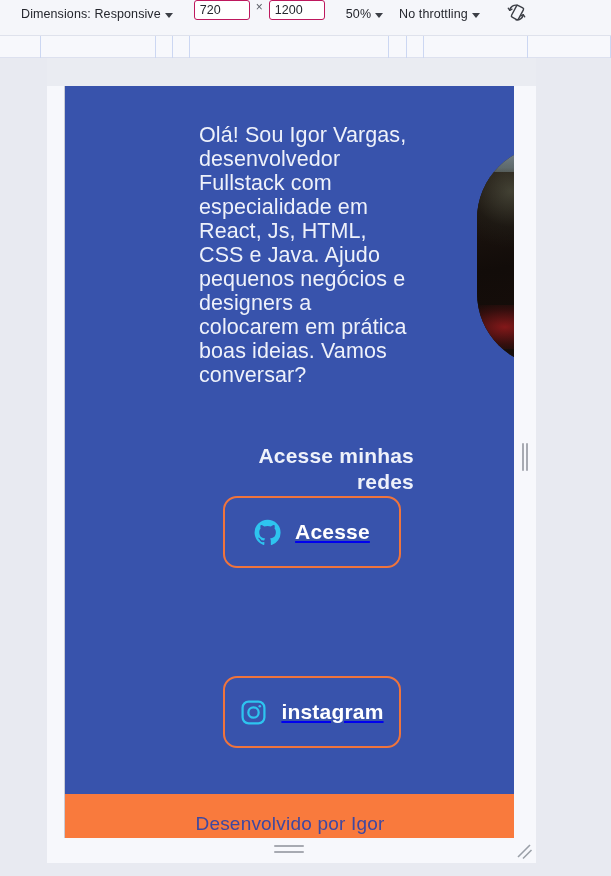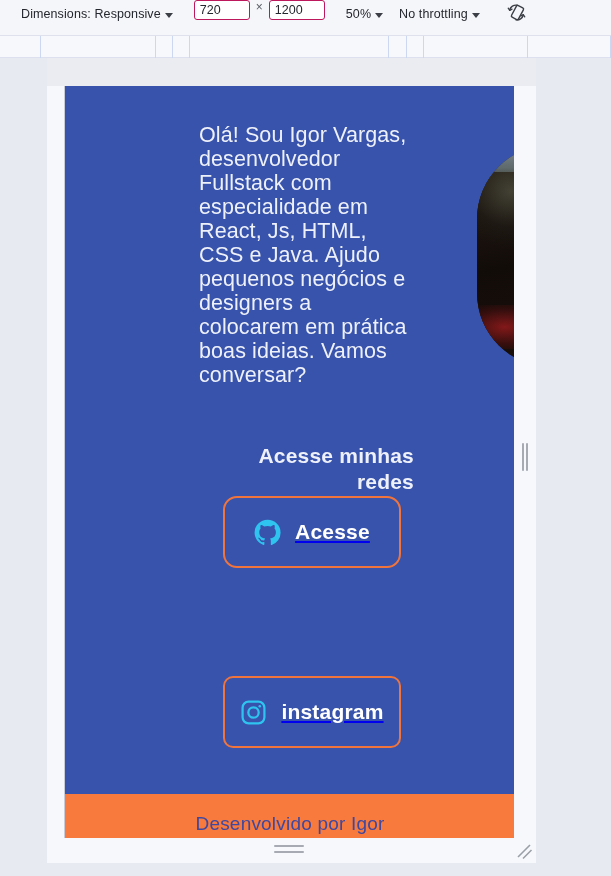--- a/index.html
+++ b/index.html
@@ -229,21 +229,21 @@
     cursor: pointer;
   }
   .social-label {
     color: #ffffff;
     font-size: 21px;
     font-weight: bold;
     letter-spacing: 0.2px;
   }
   #btn-github { top: 410px; }
   #btn-linkedin { top: 500px; }
-  #btn-instagram { top: 590px; border-radius: 10px; }
+  #btn-instagram { top: 590px; }
   .social-icon { display: flex; align-items: center; justify-content: center; }
 
   
   #footer {
     position: absolute;
     left: 0;
     top: 708px;
     width: 450px;
     height: 60px;
     background: #f97a3d;

